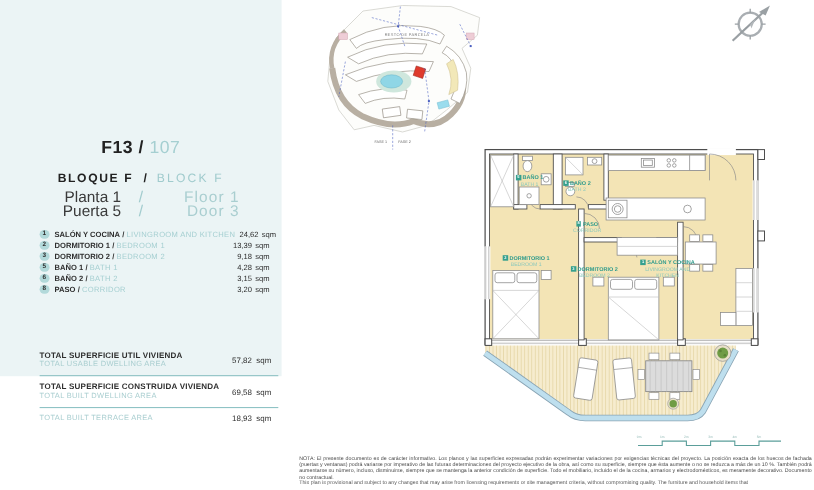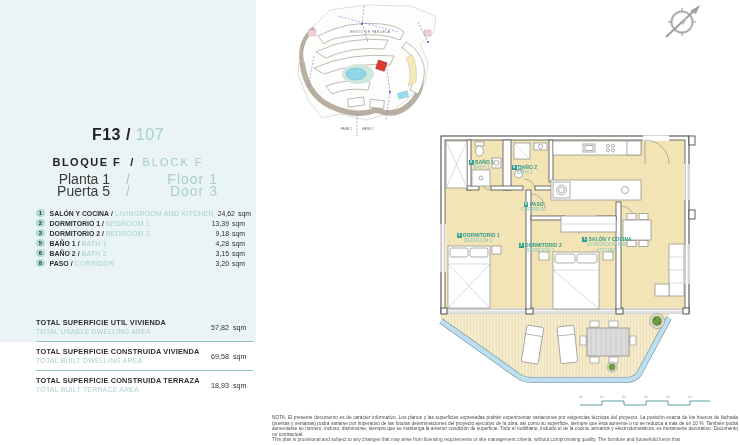--- a/index.html
+++ b/index.html
@@ -144,21 +144,20 @@
       <div class="total-row">
         <div class="t-labels">
           <div class="t-es">TOTAL SUPERFICIE CONSTRUIDA VIVIENDA</div>
           <div class="t-en">TOTAL BUILT DWELLING AREA</div>
         </div>
         <div class="t-val">69,58</div>
         <div class="t-unit">sqm</div>
       </div>
       <div class="total-row">
         <div class="t-labels">
-          <div class="t-es">TOTAL SUPERFICIE CONSTRUIDA TERRAZA</div>
           <div class="t-en">TOTAL BUILT TERRACE AREA</div>
         </div>
         <div class="t-val">18,93</div>
         <div class="t-unit">sqm</div>
       </div>
     </div>
   </div>
 
   <div class="siteplan">
     <svg width="186" height="138" viewBox="0 0 186 138">

